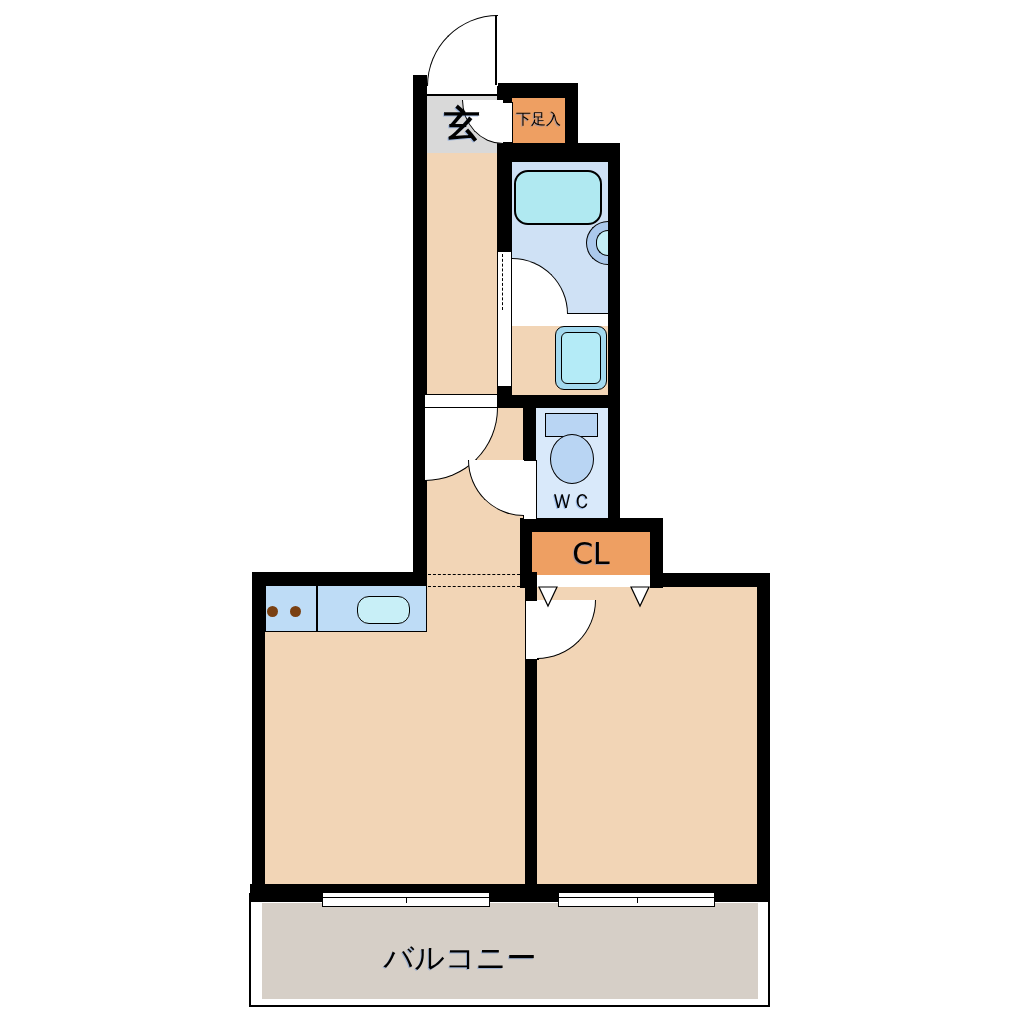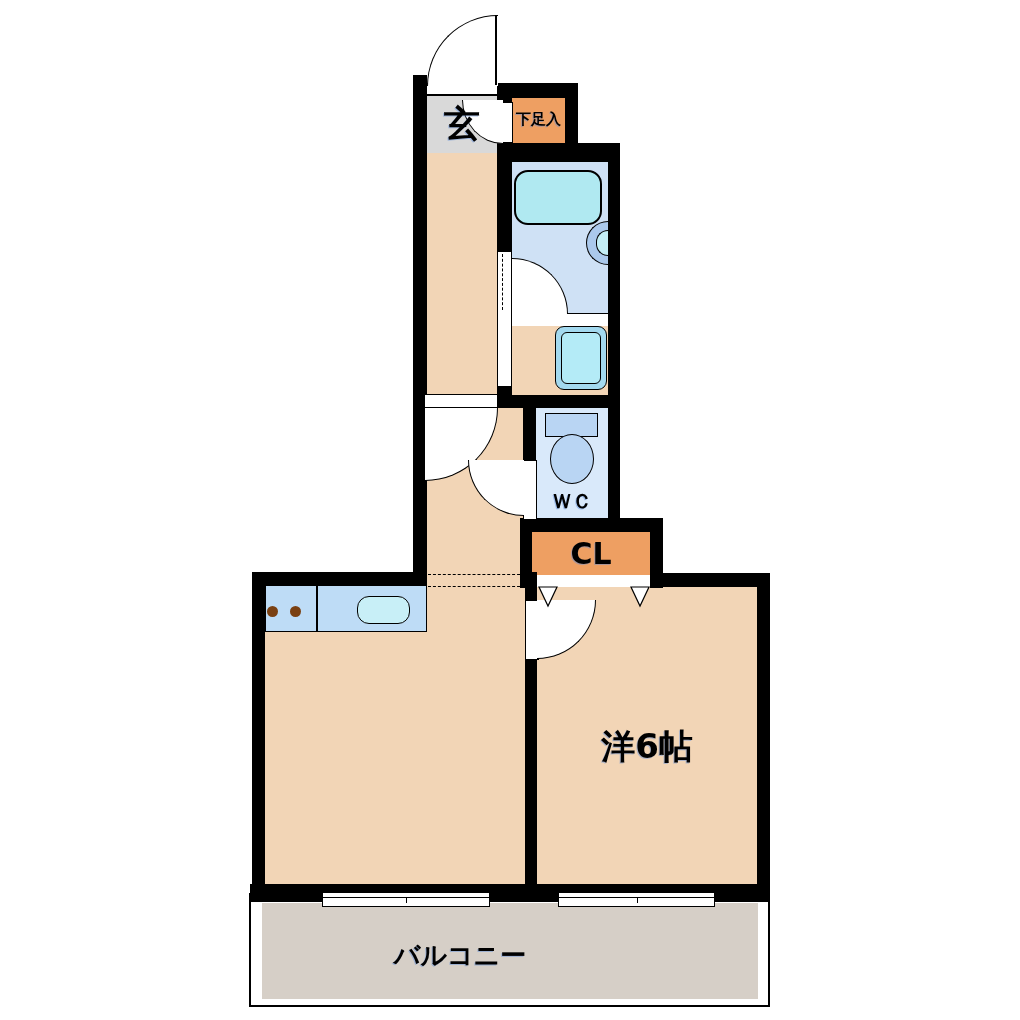--- a/index.html
+++ b/index.html
@@ -10,21 +10,21 @@
   .peach{background:var(--room-floor);}
   .gray{background:var(--genkan-floor);}
   .orange{background:var(--storage-orange);}
   .bathblue{background:var(--bath-floor);}
   .wcblue{background:var(--wc-floor);}
   .opening{position:absolute;background:#fff;z-index:4;}
   .pie{position:absolute;background:#fff;z-index:4;}
   .leaf{position:absolute;background:#fff;border:1px solid #000;z-index:4;}
   .fixture{position:absolute;z-index:5;box-sizing:border-box;}
   .label{position:absolute;z-index:6;color:#000;text-align:center;
-         text-shadow:-1px 1px 0 rgba(90,140,220,.45);white-space:nowrap;font-weight:bold;}
+         text-shadow:-1px 1px 0 rgba(90,140,220,.45);white-space:nowrap;}
   .dash{position:absolute;border-top:1px dashed #000;z-index:6;height:0;}
   .window{position:absolute;background:#fff;border:1px solid #000;z-index:5;box-sizing:border-box;}
   .window .rail{position:absolute;left:0;top:4px;width:100%;height:0;border-top:1px solid #000;}
   .window .tick{position:absolute;top:4px;width:1px;height:6px;background:#000;}
   svg.tri{position:absolute;z-index:5;}
 </style>
 </head>
 <body>
 
 <div id="plan">
@@ -114,16 +114,15 @@
   </div>
   <div class="window" style="left:558px;top:892px;width:157px;height:15px;">
     <div class="rail"></div>
     <div class="tick" style="left:78px;"></div>
   </div>
 
   <div class="label" style="left:427px;top:100px;width:70px;font-size:36px;font-weight:bold;">玄</div>
   <div class="label" style="left:511px;top:110px;width:55px;font-size:15px;">下足入</div>
   <div class="label" style="left:536px;top:488px;width:72px;font-size:20px;">ＷＣ</div>
   <div class="label" style="left:532px;top:536px;width:118px;font-size:30px;">CL</div>
-  <div class="label" style="left:537px;top:724px;width:220px;font-size:34px;">洋6帖</div>
-  <div class="label" style="left:262px;top:938px;width:396px;font-size:26px;">バルコニー</div>
+  <div class="label" style="left:262px;top:938px;width:396px;font-size:30px;">バルコニー</div>
 
 </div>
 
 </body></html>

